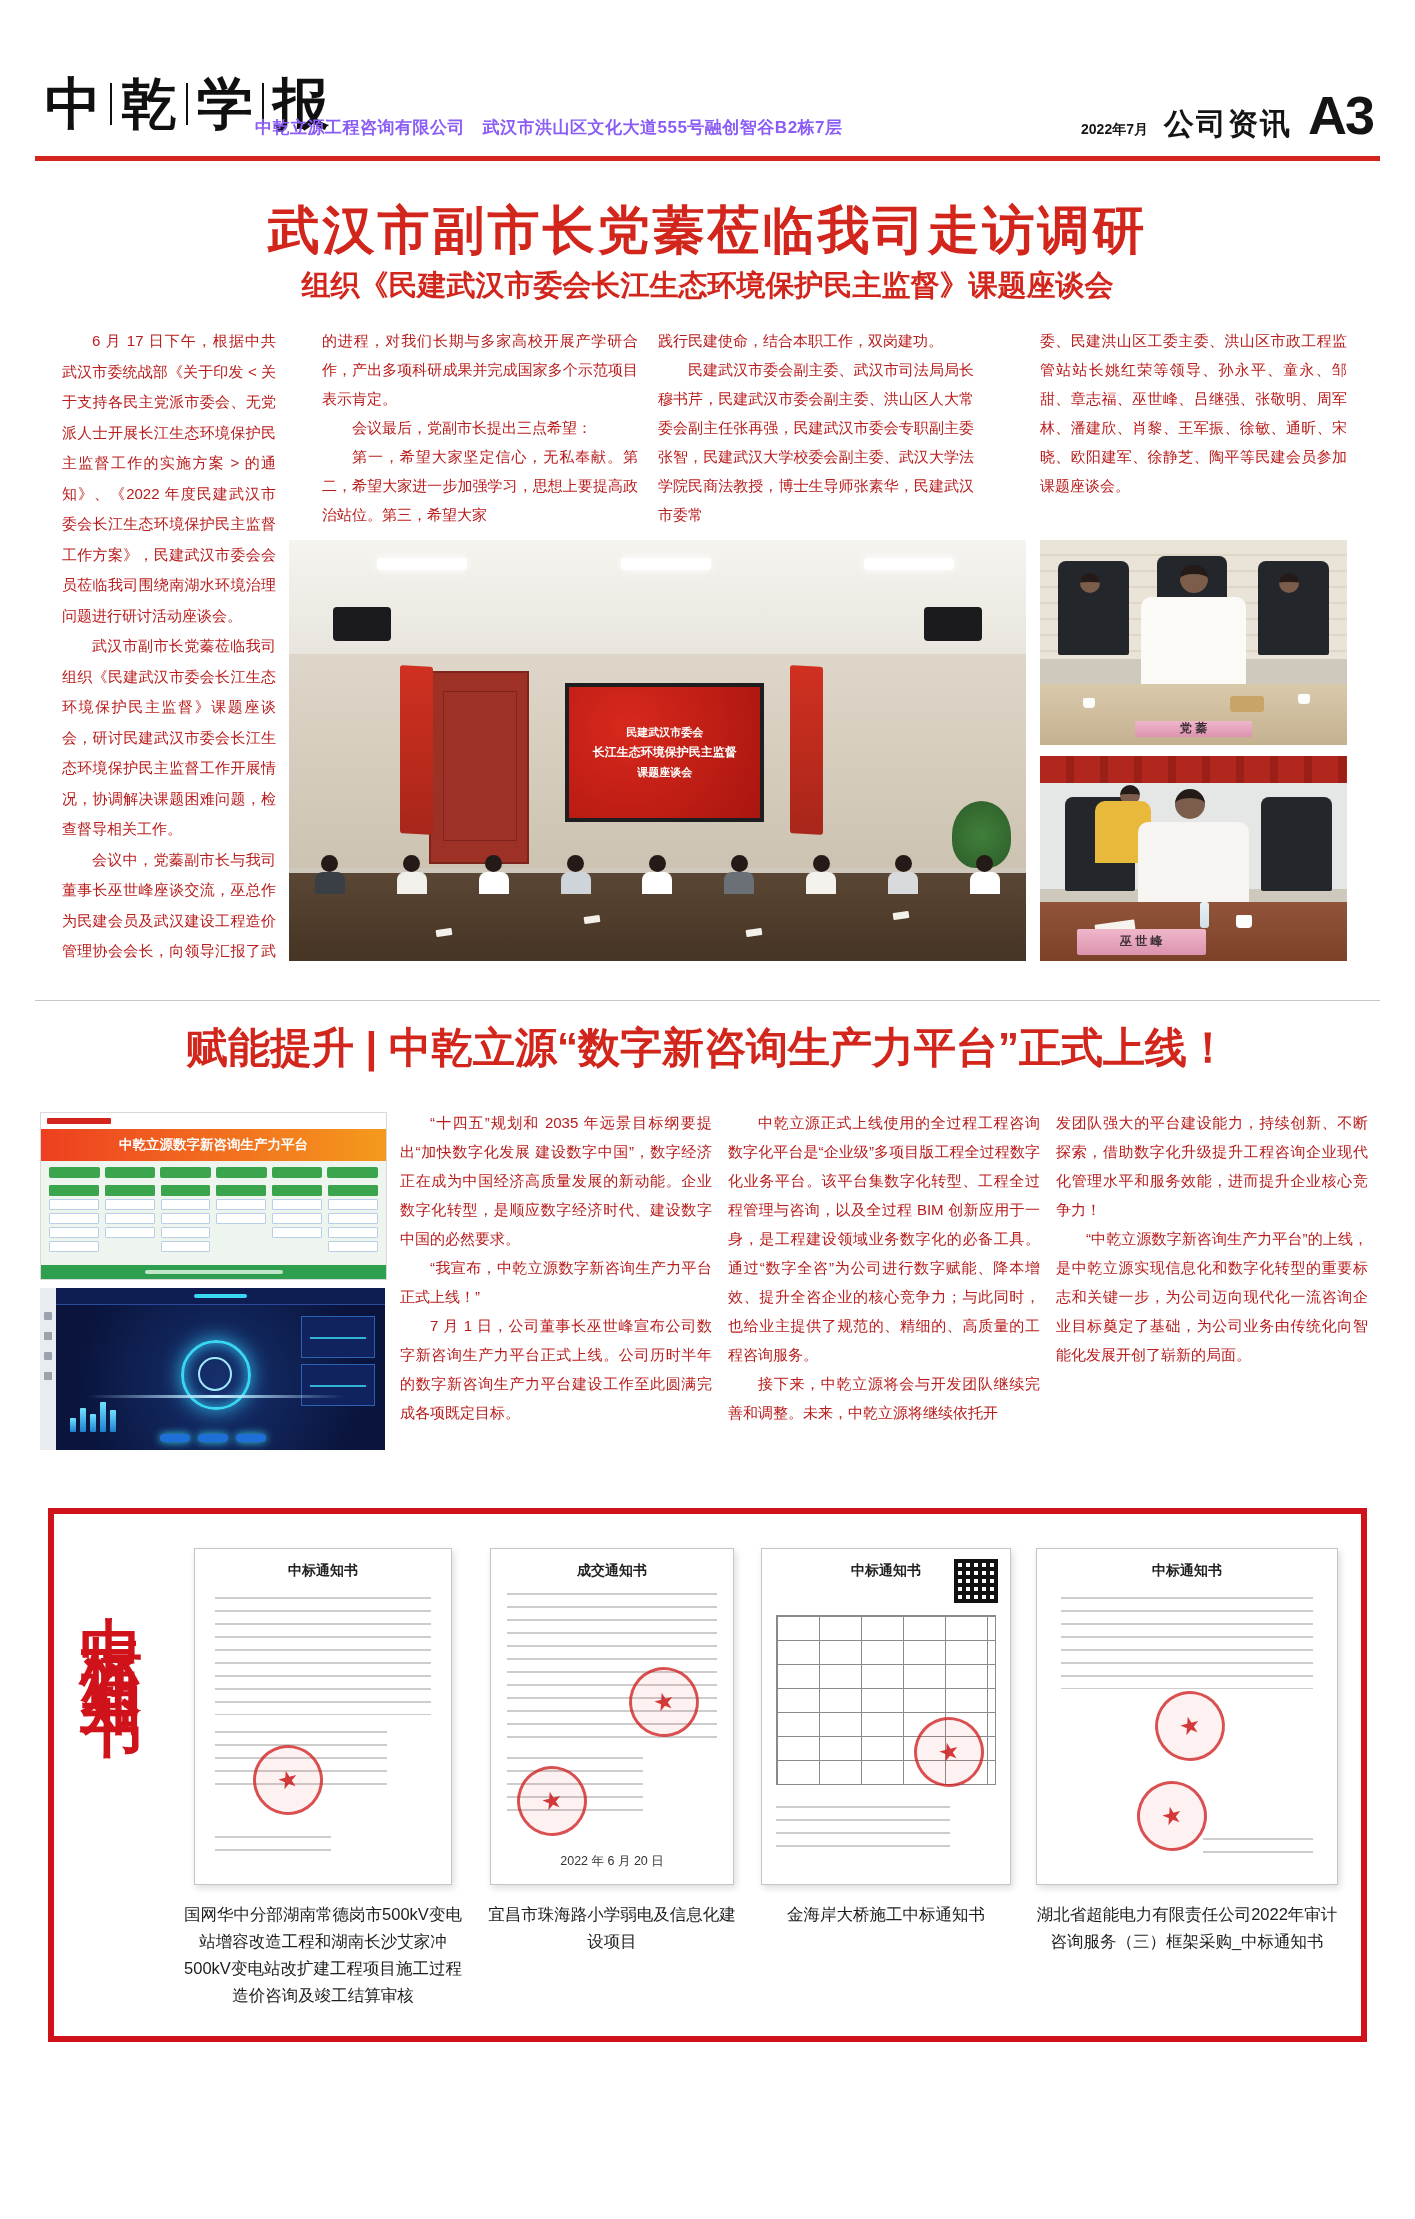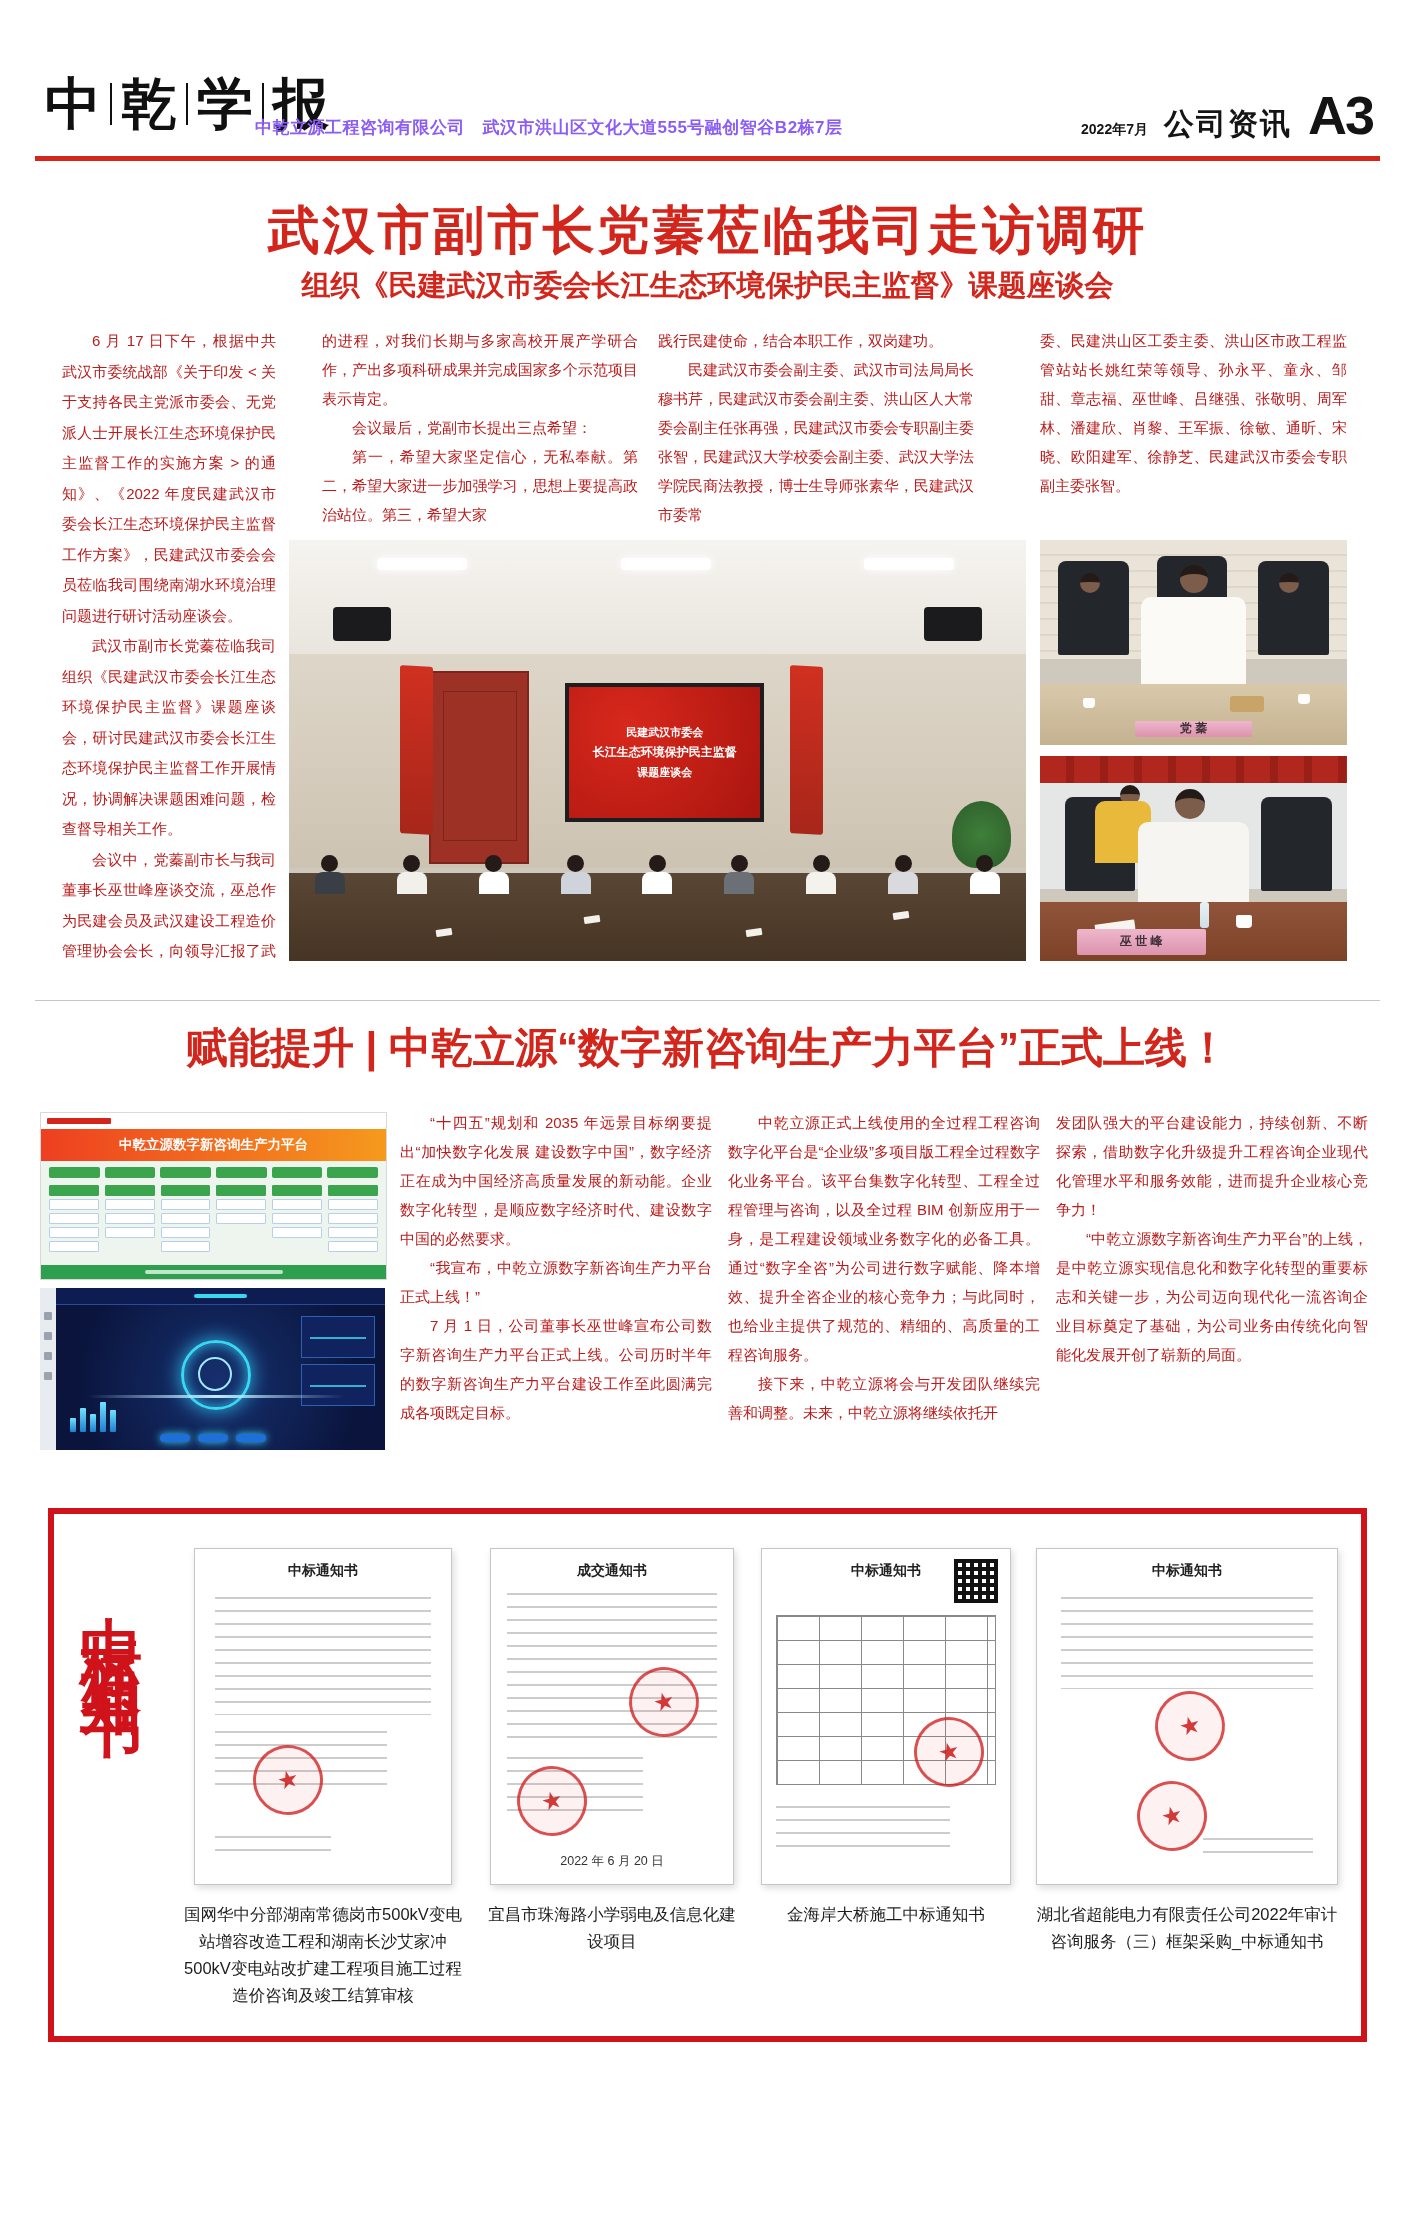--- a/index.html
+++ b/index.html
@@ -168,21 +168,21 @@
   <div class="col" id="a1c2">
       <p class="cont">的进程，对我们长期与多家高校开展产学研合作，产出多项科研成果并完成国家多个示范项目表示肯定。</p>
       <p>会议最后，党副市长提出三点希望：</p>
       <p>第一，希望大家坚定信心，无私奉献。第二，希望大家进一步加强学习，思想上要提高政治站位。第三，希望大家</p>
     </div>
   <div class="col" id="a1c3">
       <p class="cont">践行民建使命，结合本职工作，双岗建功。</p>
       <p>民建武汉市委会副主委、武汉市司法局局长穆书芹，民建武汉市委会副主委、洪山区人大常委会副主任张再强，民建武汉市委会专职副主委张智，民建武汉大学校委会副主委、武汉大学法学院民商法教授，博士生导师张素华，民建武汉市委常</p>
     </div>
   <div class="col" id="a1c4">
-      <p class="cont">委、民建洪山区工委主委、洪山区市政工程监管站站长姚红荣等领导、孙永平、童永、邹甜、章志福、巫世峰、吕继强、张敬明、周军林、潘建欣、肖黎、王军振、徐敏、通昕、宋晓、欧阳建军、徐静芝、民建武汉市委会专职副主委张智。</p>
+      <p class="cont">委、民建洪山区工委主委、洪山区市政工程监管站站长姚红荣等领导、孙永平、童永、邹甜、章志福、巫世峰、吕继强、张敬明、周军林、潘建欣、肖黎、王军振、徐敏、通昕、宋晓、欧阳建军、徐静芝、陶平等民建会员参加课题座谈会。</p>
     </div>
 
   <div class="photo photo-main">
     <div class="pm-ceiling">
       <div class="pm-light" style="left:12%;"></div>
       <div class="pm-light" style="left:45%;"></div>
       <div class="pm-light" style="left:78%;"></div>
     </div>
     <div class="pm-wall"></div>
     <div class="pm-speaker" style="left:6%;"></div>

